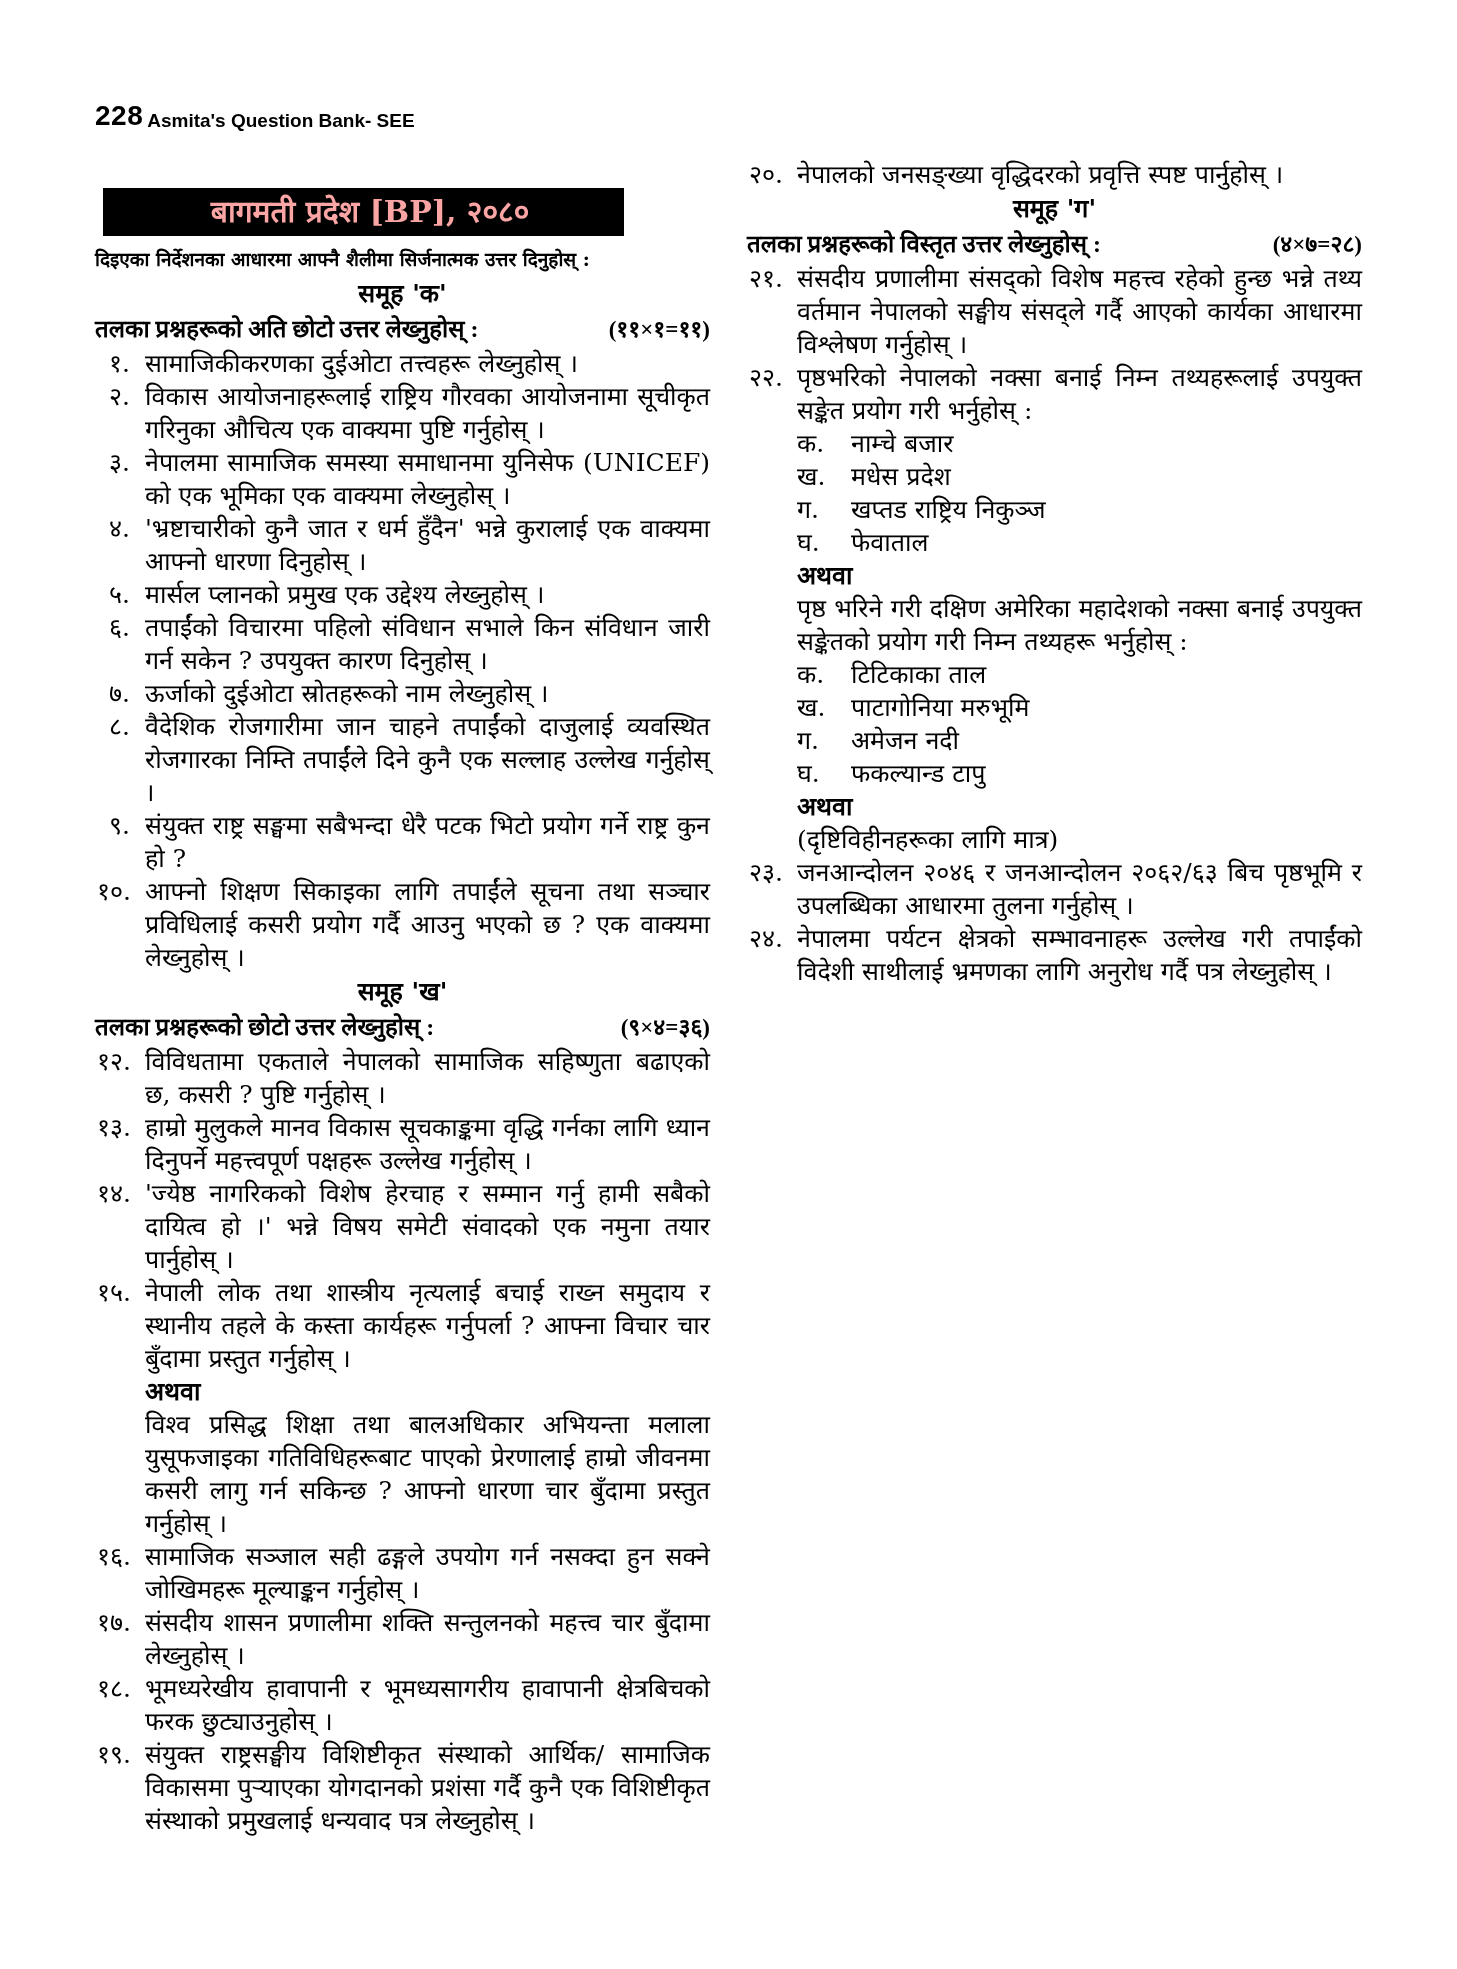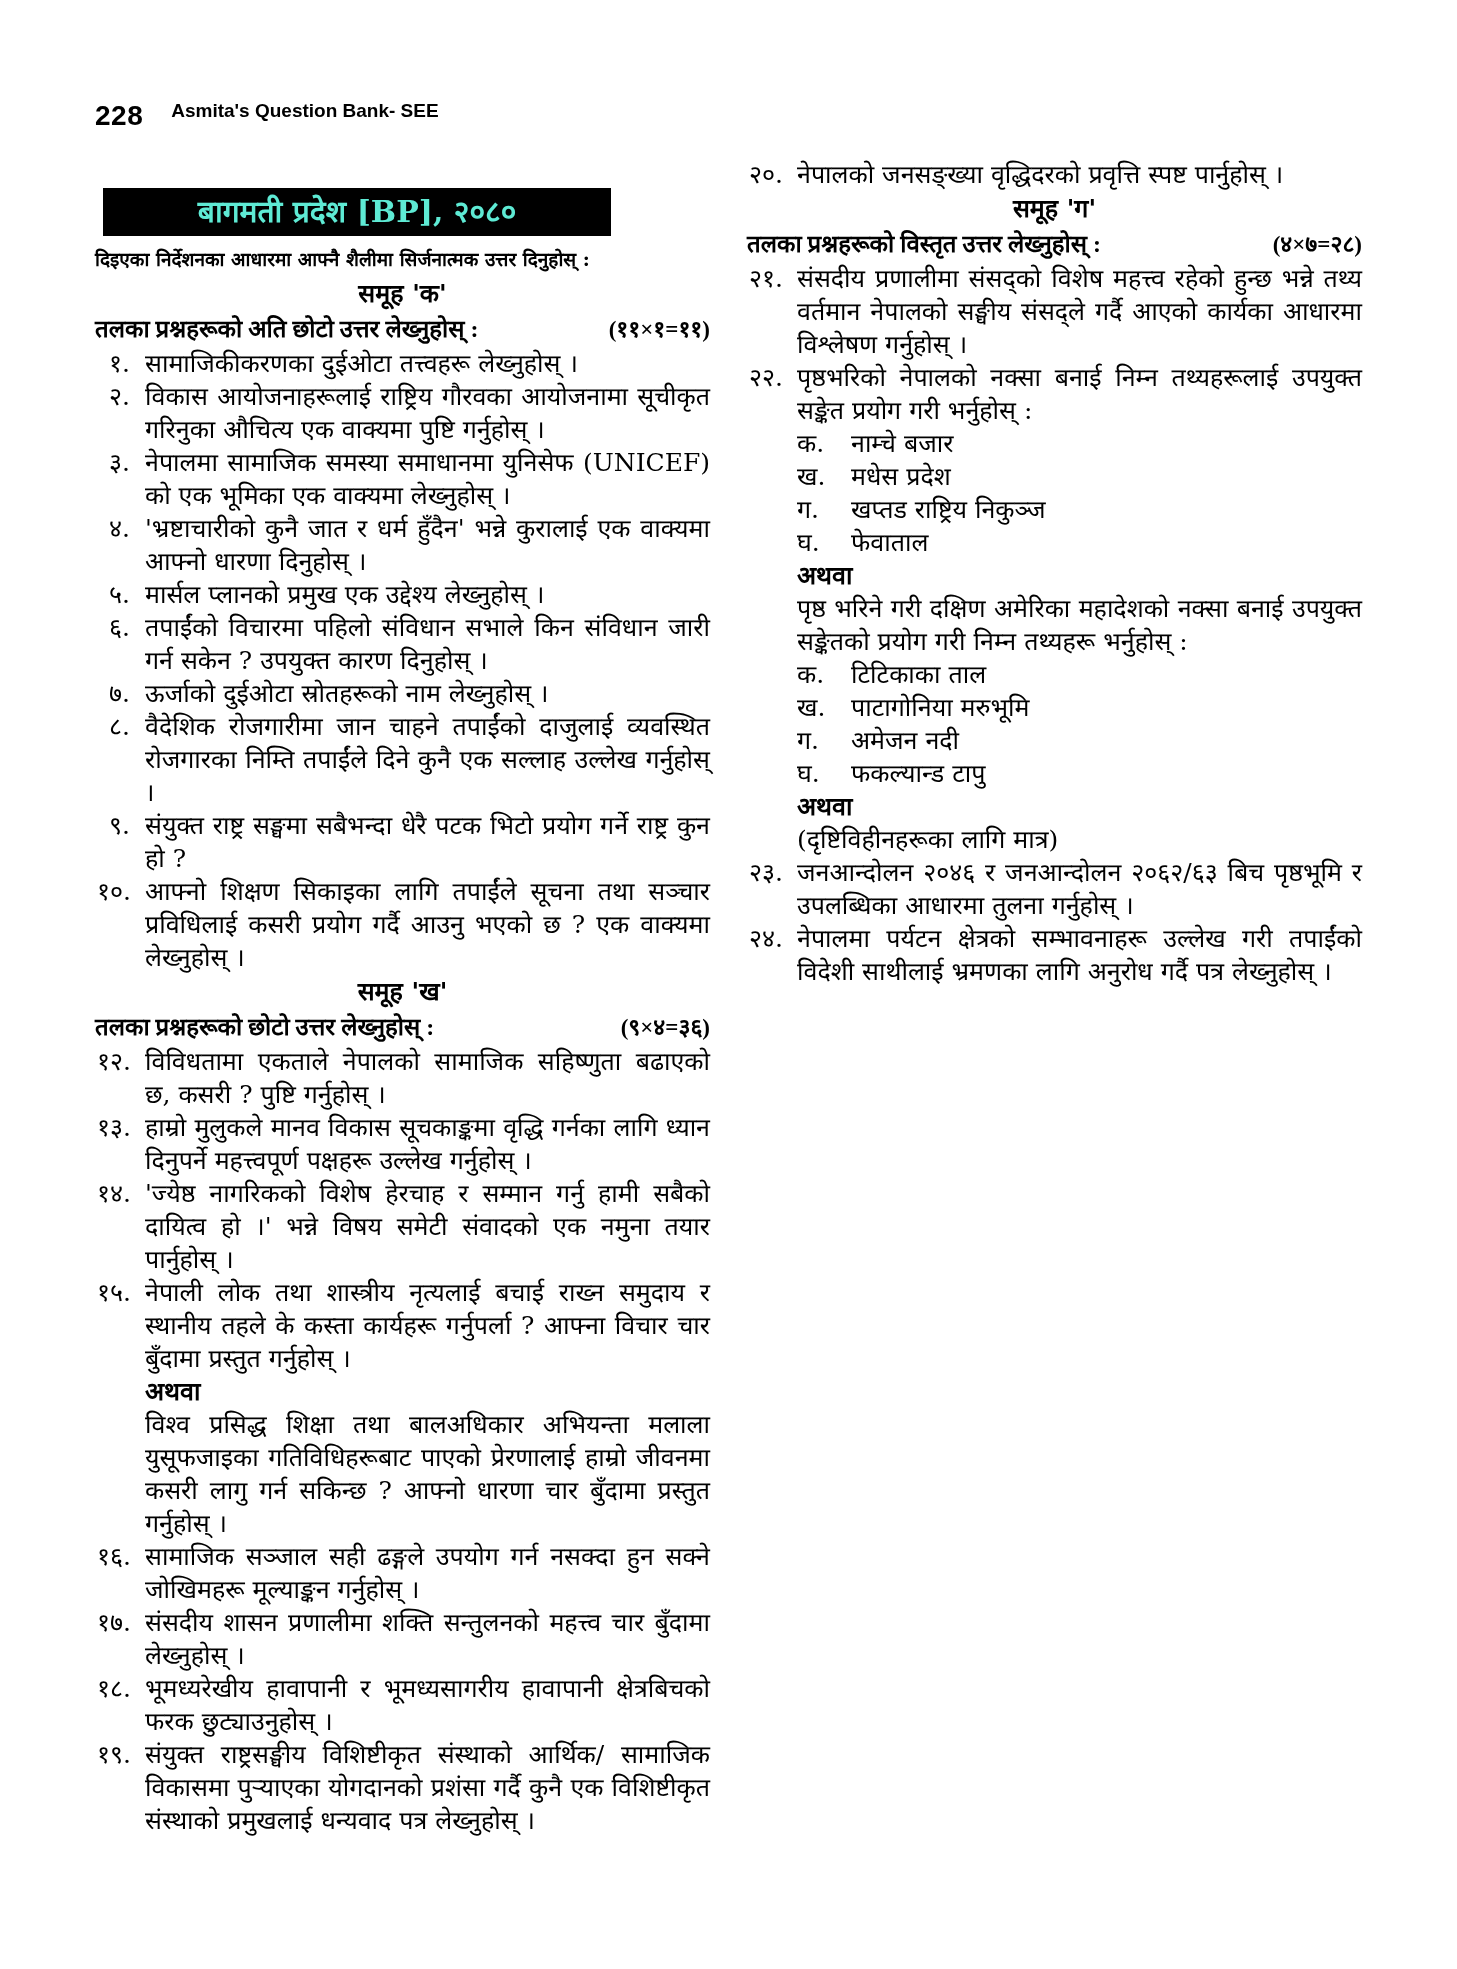--- a/index.html
+++ b/index.html
@@ -5,33 +5,33 @@
   html,body{margin:0;padding:0;background:#e8e8e8;}
   .page{
     position:relative;
     width:1457px;height:1969px;
     background:#ffffff;color:#000000;
     box-sizing:border-box;
     padding:100px 95px 0 95px;
     font-family:"DejaVu Serif","Liberation Serif",serif;
   }
   .header-row{
-    display:flex;align-items:flex-start;gap:28px;
+    display:flex;align-items:flex-end;gap:4px;
     font-family:"Liberation Sans",sans-serif;font-weight:bold;
   }
   .page-number{font-size:28px;letter-spacing:.5px;}
   .book-title{font-size:19px;}
   .columns{display:flex;gap:37px;margin-top:26px;}
   .col{width:615px;font-size:25px;line-height:33px;}
   .banner{
-    background:#000;color:#5eead4;
+    background:#000;color:#fca5a5;
     width:508px;height:48px;line-height:48px;
     margin:30px 0 6px 8px;
     text-align:center;font-weight:bold;font-size:30px;
-    white-space:nowrap;overflow:hidden;
+    white-space:nowrap;overflow:hidden;padding-left:13px;
   }
   .instruction{font-weight:bold;text-align:left;font-size:19px;line-height:34px;}
   .group-heading{font-weight:bold;text-align:center;font-size:25px;line-height:36px;}
   .direction-row{
     display:flex;justify-content:space-between;align-items:baseline;
     font-weight:bold;font-size:24px;line-height:35px;font-family:Liberation Serif, serif;
   }
   .direction-row .marks{white-space:nowrap;font-size:23px;}
   .q{display:flex;align-items:flex-start;}
   .qno{flex:0 0 50px;box-sizing:border-box;padding-left:14px;white-space:nowrap;}

